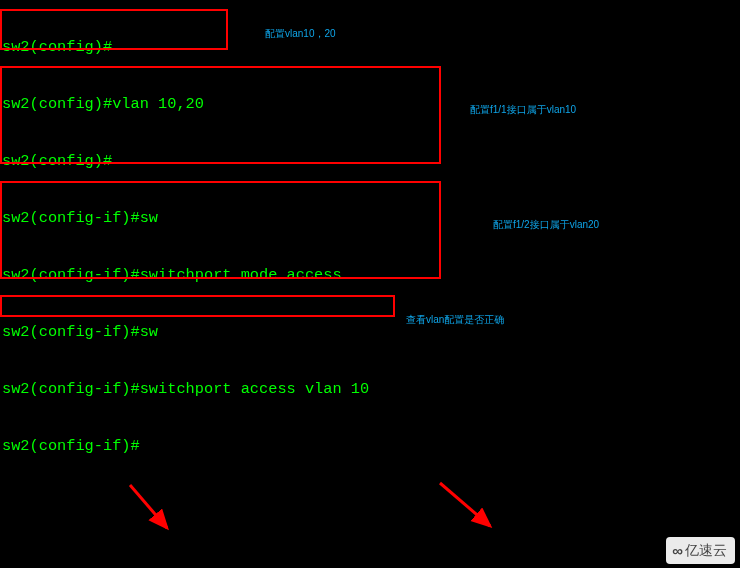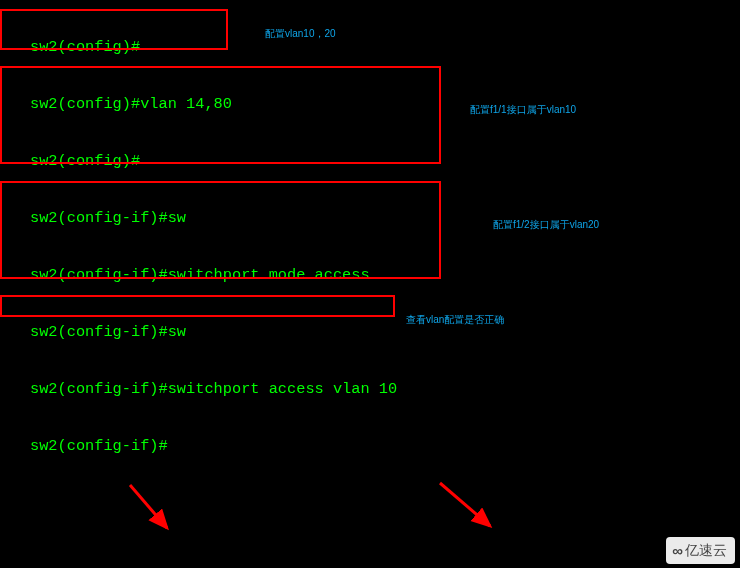--- a/index.html
+++ b/index.html
@@ -11,21 +11,21 @@
       color: #00ff00;
       width: 740px;
       height: 568px;
       overflow: hidden;
       position: relative;
     }
     .terminal {
       padding: 0 2px;
       white-space: pre;
     }
-    .line { display: block; height: 19px; margin-left: 28px; }
+    .line { display: block; height: 19px; }
     .box1 { position: absolute; border: 2px solid #ff0000; left: 0; top: 9px; width: 228px; height: 41px; pointer-events: none; }
     .box2 { position: absolute; border: 2px solid #ff0000; left: 0; top: 66px; width: 441px; height: 98px; pointer-events: none; }
     .box3 { position: absolute; border: 2px solid #ff0000; left: 0; top: 181px; width: 441px; height: 98px; pointer-events: none; }
     .box4 { position: absolute; border: 2px solid #ff0000; left: 0; top: 295px; width: 395px; height: 22px; pointer-events: none; }
     .ann { position: absolute; color: #0ea5e9; font-family: "Microsoft YaHei", sans-serif; font-size: 10px; }
     .ann1 { left: 265px; top: 24px; }
     .ann2 { left: 455px; top: 100px; margin-left: 15px; }
     .ann3 { left: 455px; top: 215px; margin-left: 38px; }
     .ann4 { left: 406px; top: 310px; }
     .arrow { position: absolute; pointer-events: none; }
@@ -46,21 +46,21 @@
       font-weight: bold;
       font-size: 15px;
       letter-spacing: -2px;
     }
   </style>
 </head>
 <body>
 
 <div class="terminal">
   <span class="line">sw2(config)#</span>
-  <span class="line">sw2(config)#vlan 14,80</span>
+  <span class="line">sw2(config)#vlan 10,20</span>
   <span class="line">sw2(config)#</span>
   <span class="line">sw2(config-if)#sw</span>
   <span class="line">sw2(config-if)#switchport mode access</span>
   <span class="line">sw2(config-if)#sw</span>
   <span class="line">sw2(config-if)#switchport access vlan 10</span>
   <span class="line">sw2(config-if)#</span>
   
   
   
   

